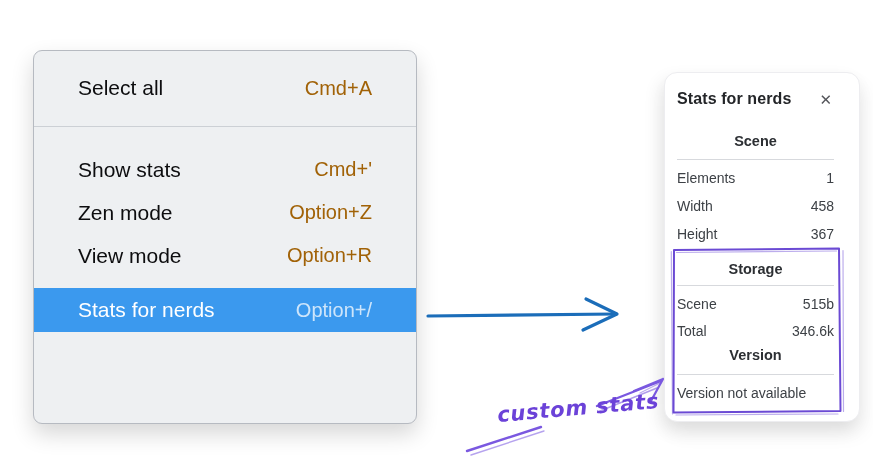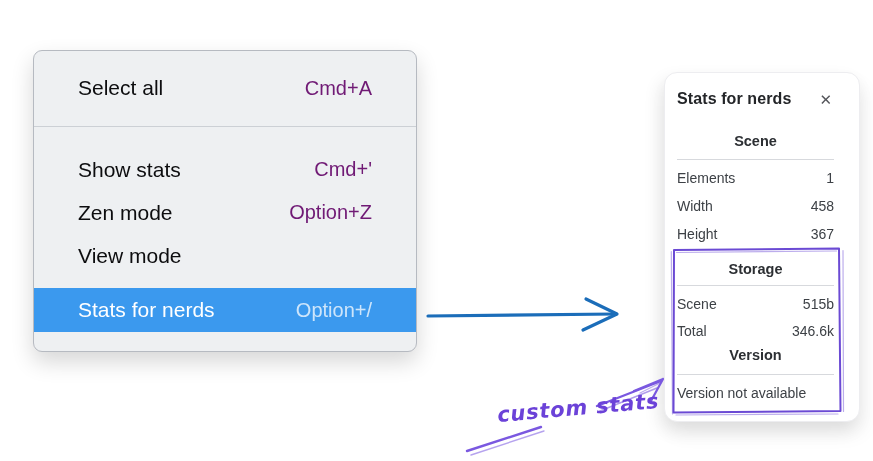--- a/index.html
+++ b/index.html
@@ -8,41 +8,41 @@
     position: relative;
     background: #ffffff;
     font-family: "Liberation Sans", sans-serif;
     overflow: hidden;
   }
 
   
   .menu {
     position: absolute;
     left: 33px; top: 50px;
-    width: 384px; height: 302px;
+    width: 384px; height: 374px;
     background: #eef0f2;
     border: 1px solid #b6bac1;
     border-radius: 9px;
     box-shadow: 0 10px 22px rgba(0,0,0,.16);
     padding-top: 15px;
     overflow: hidden;
   }
   .menu-item {
     height: 43px;
     display: flex;
     align-items: center;
     justify-content: space-between;
     padding: 0 44px;
     font-size: 21px;
     color: #0d0d0f;
     cursor: default;
     white-space: nowrap;
   }
   .menu-item.first { height: 44px; }
-  .menu-item .shortcut { color: #701a75; font-size: 20px; }
+  .menu-item .shortcut { color: #a16207; font-size: 20px; }
   .menu-divider {
     height: 1px;
     background: #ccd0d5;
     margin: 16px 0 21px 0;
   }
   .menu-item.highlight {
     background: #3b99ee;
     color: #ffffff;
     height: 44px;
     margin-top: 11px;
@@ -144,20 +144,21 @@
   <div class="menu-item">
     <span>Show stats</span>
     <span class="shortcut">Cmd+'</span>
   </div>
   <div class="menu-item">
     <span>Zen mode</span>
     <span class="shortcut">Option+Z</span>
   </div>
   <div class="menu-item">
     <span>View mode</span>
+    <span class="shortcut">Option+R</span>
   </div>
   <div class="menu-item highlight">
     <span>Stats for nerds</span>
     <span class="shortcut">Option+/</span>
   </div>
 </div>
 
 <div class="panel">
   <div class="panel-header">
     <span class="panel-title">Stats for nerds</span>

